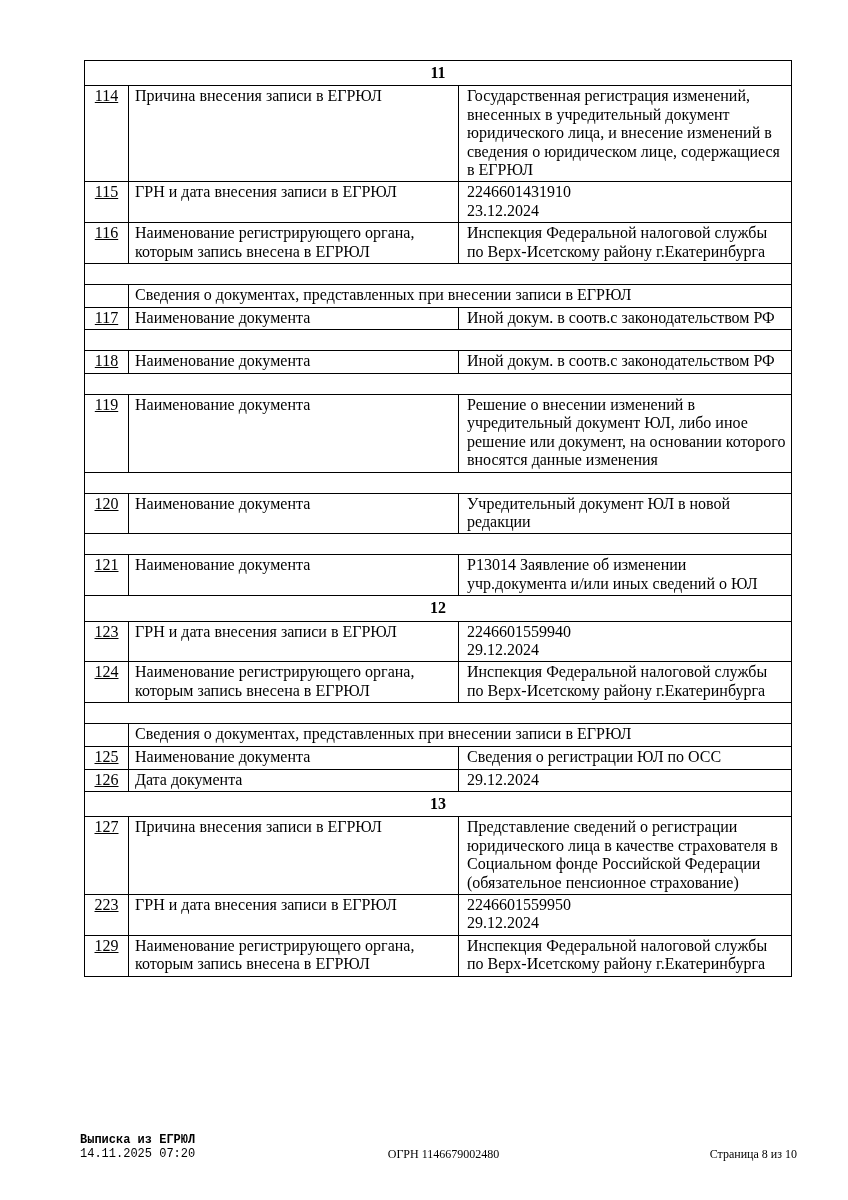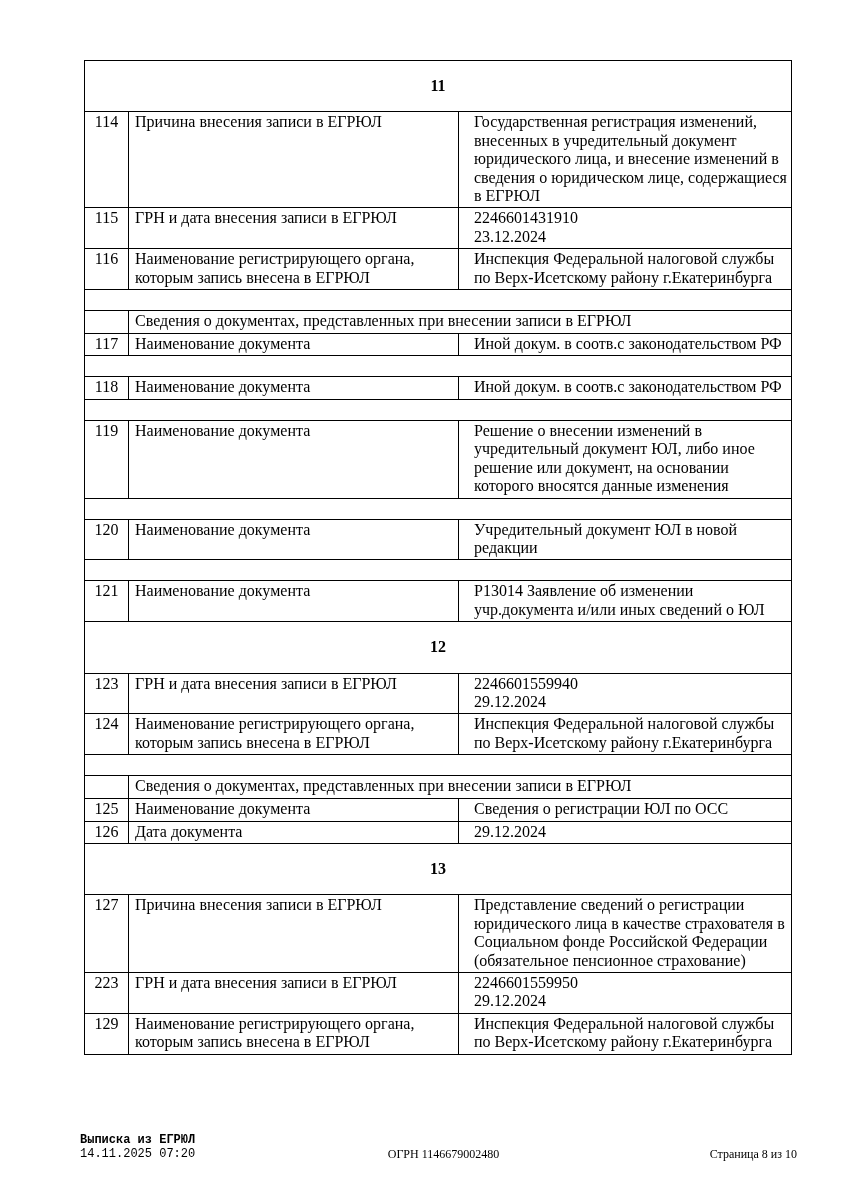--- a/index.html
+++ b/index.html
@@ -25,30 +25,31 @@
     font-size: 16px;
     line-height: 18.4px;
     padding: 1px 4px 2px 6px;
   }
   .col-num   { width: 44px; }
   .col-label { width: 330px; }
   .col-value { width: 333px; }
   td.num-cell {
     text-align: center;
     padding: 1px 2px 2px 2px;
+    text-decoration: underline;
   }
   td.value-cell {
     white-space: pre-line;
-    padding-left: 15px;
+    padding-left: 8px;
   }
   tr.section-row td {
     text-align: center;
     font-weight: bold;
     height: 22px;
-    padding: 16px 2px;
+    padding: 3px 2px;
   }
   tr.spacer-row td {
     height: 21px;
     padding: 0;
   }
   tr.subheader-row td { height: 23px; }
   .page-footer {
     position: absolute;
     top: 1134px;
     left: 0;

